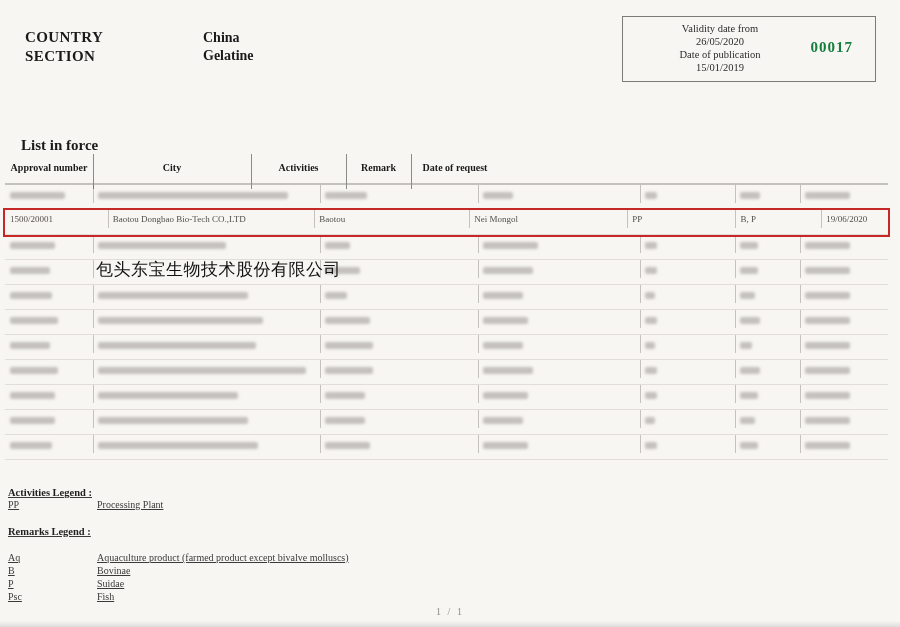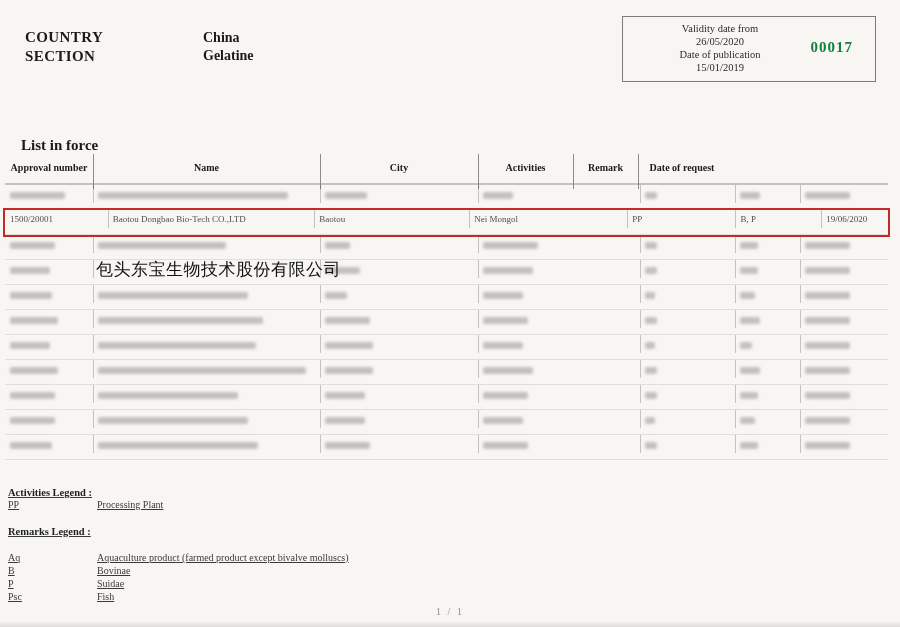--- a/index.html
+++ b/index.html
@@ -111,21 +111,20 @@
       <div>15/01/2019</div>
     </div>
     <div class="info-number">00017</div>
   </div>
 
   <div class="list-heading">List in force</div>
 
   <div class="table">
     <div class="thead">
       <div class="th" style="width: 88px;">Approval number</div>
-      <div class="th" style="width: 227px;">Name</div>
       <div class="th" style="width: 158px;">City</div>
       <div class="th" style="width: 95px;">Activities</div>
       <div class="th" style="width: 65px;">Remark</div>
       <div class="th" style="width: 88px;">Date of request</div>
     </div>
     <div>
         <div class="trow">
           <div class="tcell" style="width: 88px;">
             <div class="smudge" style="width: 55px;"></div>
           </div>

